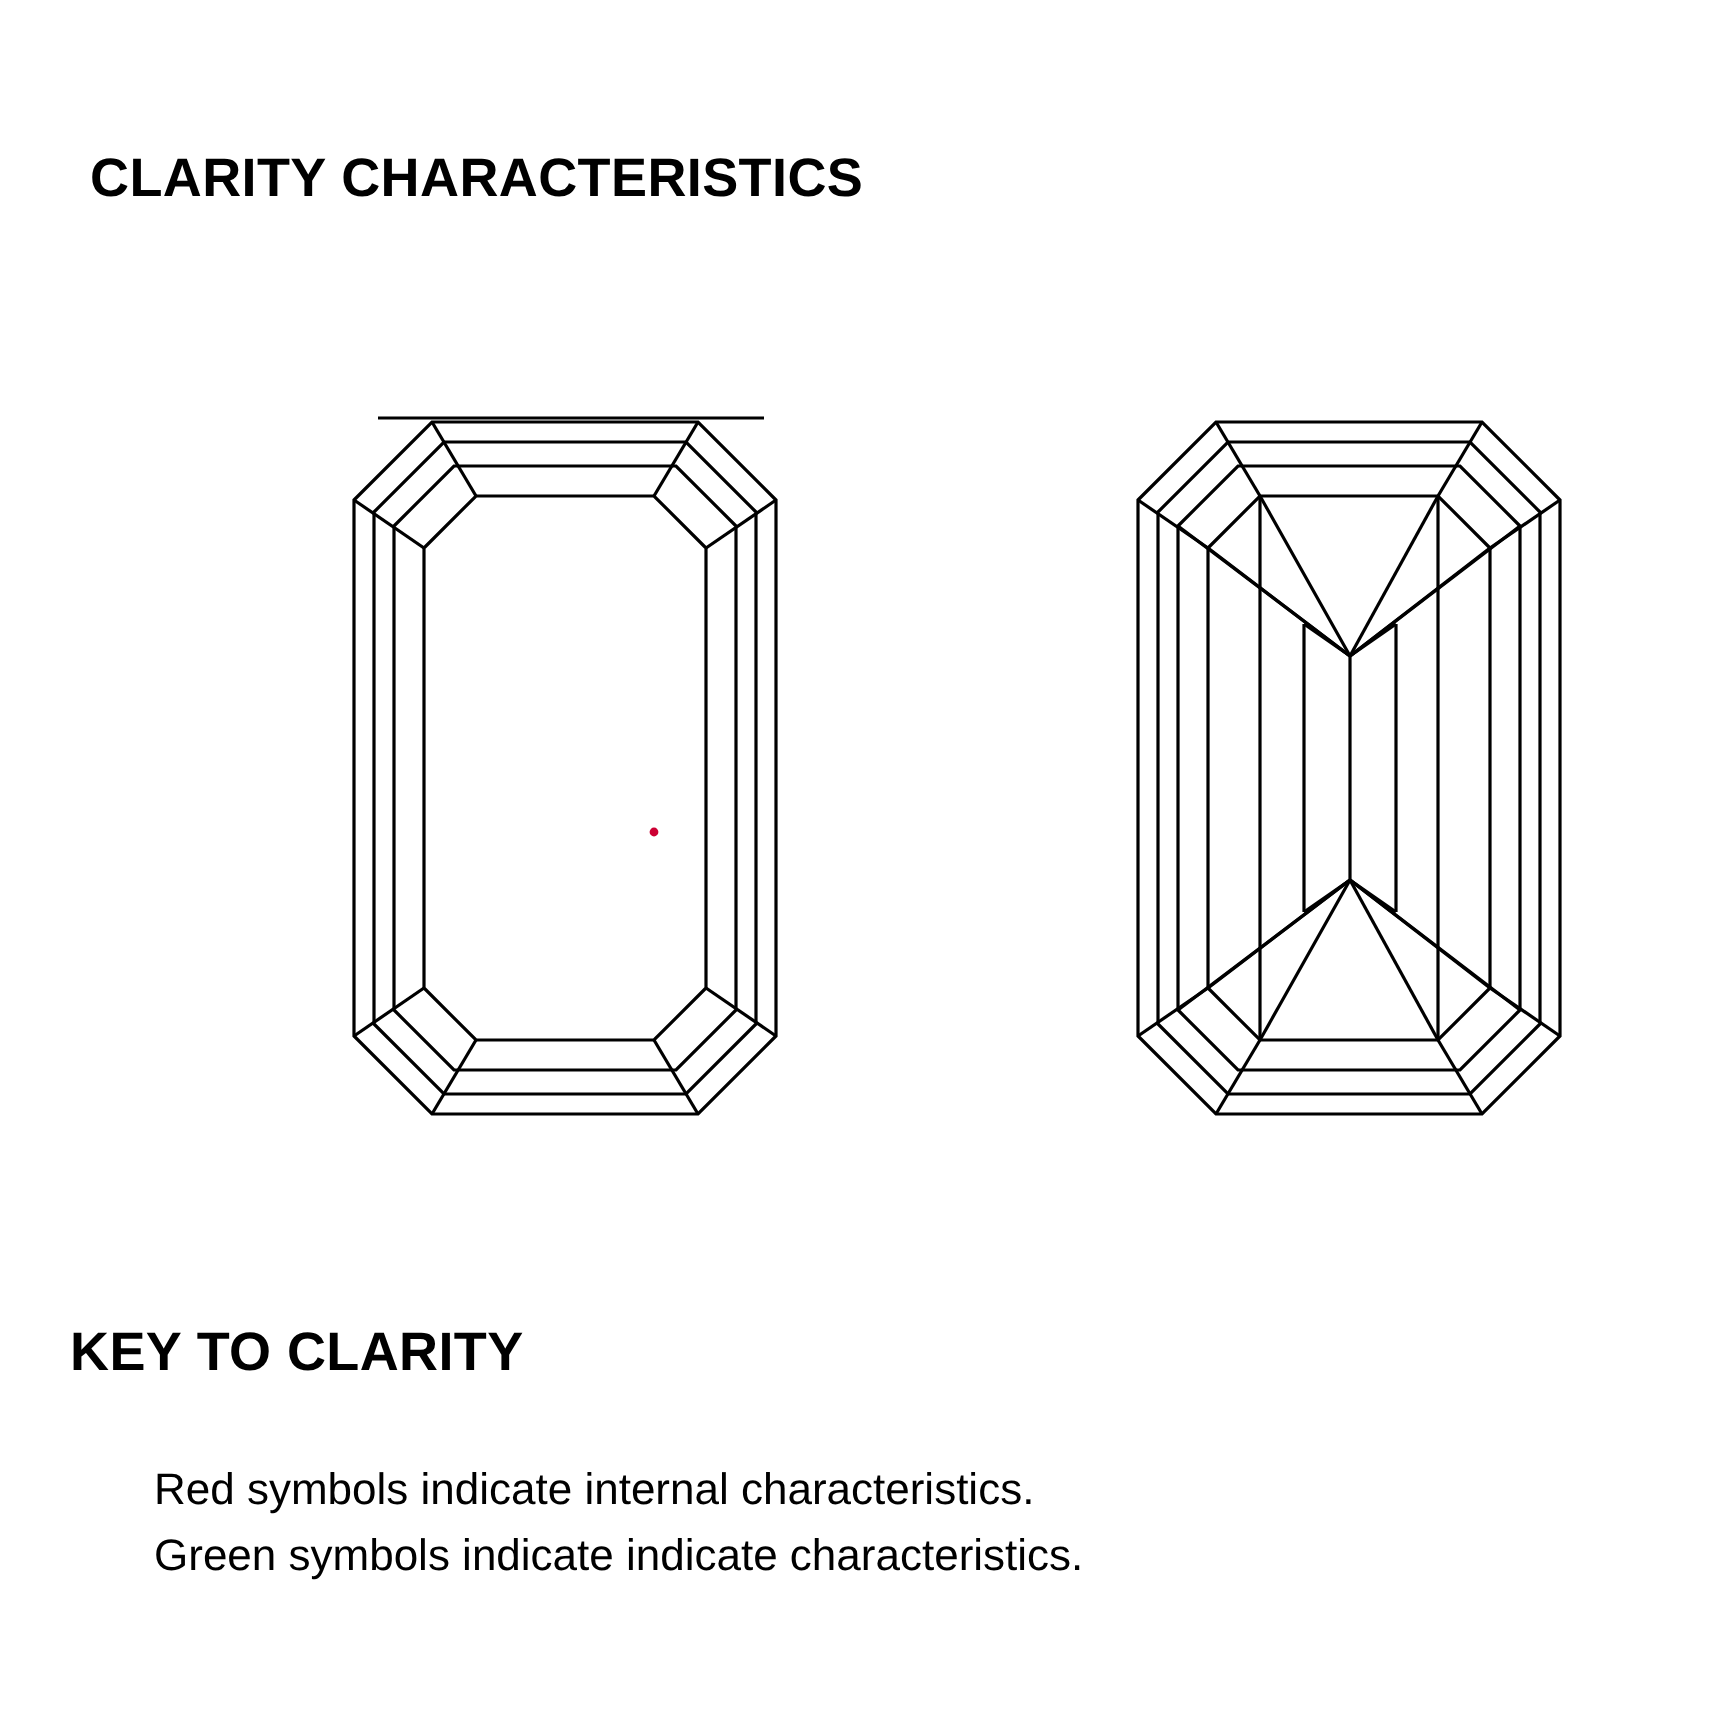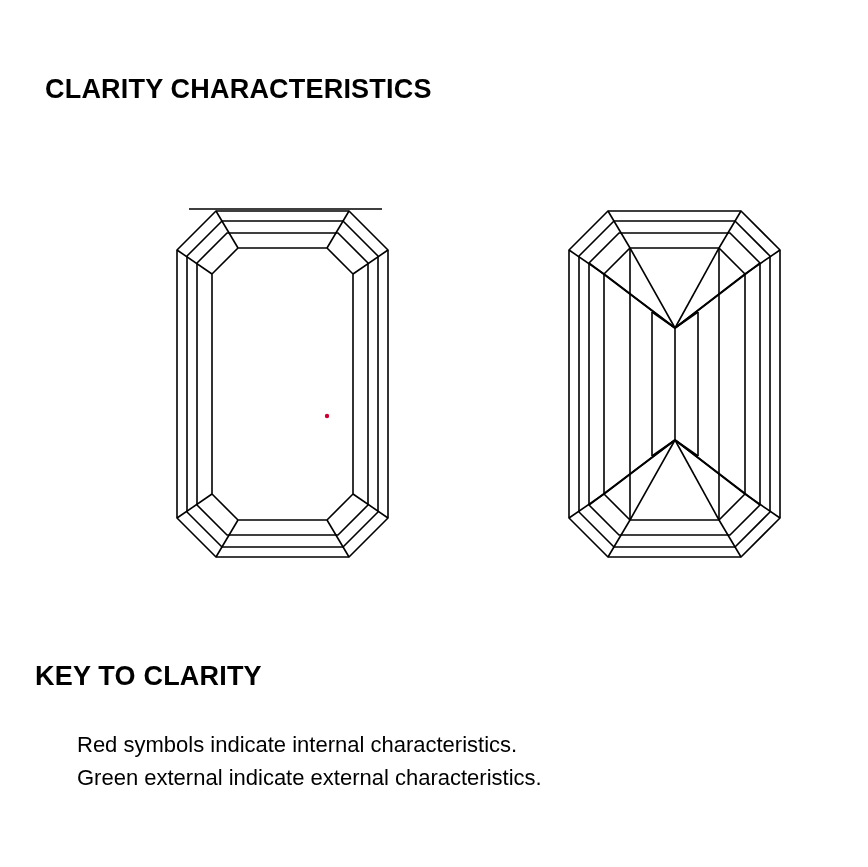--- a/index.html
+++ b/index.html
@@ -146,15 +146,15 @@
         <line class="gem-line" x1="685" y1="296" x2="662" y2="280"></line>
       </g>
 
     </svg>
   </div>
 
   <div class="heading" id="key-heading">KEY TO CLARITY</div>
 
   <div class="legend-line" id="legend-line-0">Red symbols indicate internal characteristics.</div>
 
-  <div class="legend-line" id="legend-line-1">Green external indicate external characteristics.</div>
+  <div class="legend-line" id="legend-line-1">Green symbols indicate indicate characteristics.</div>
 
 </div>
 
 </body></html>

